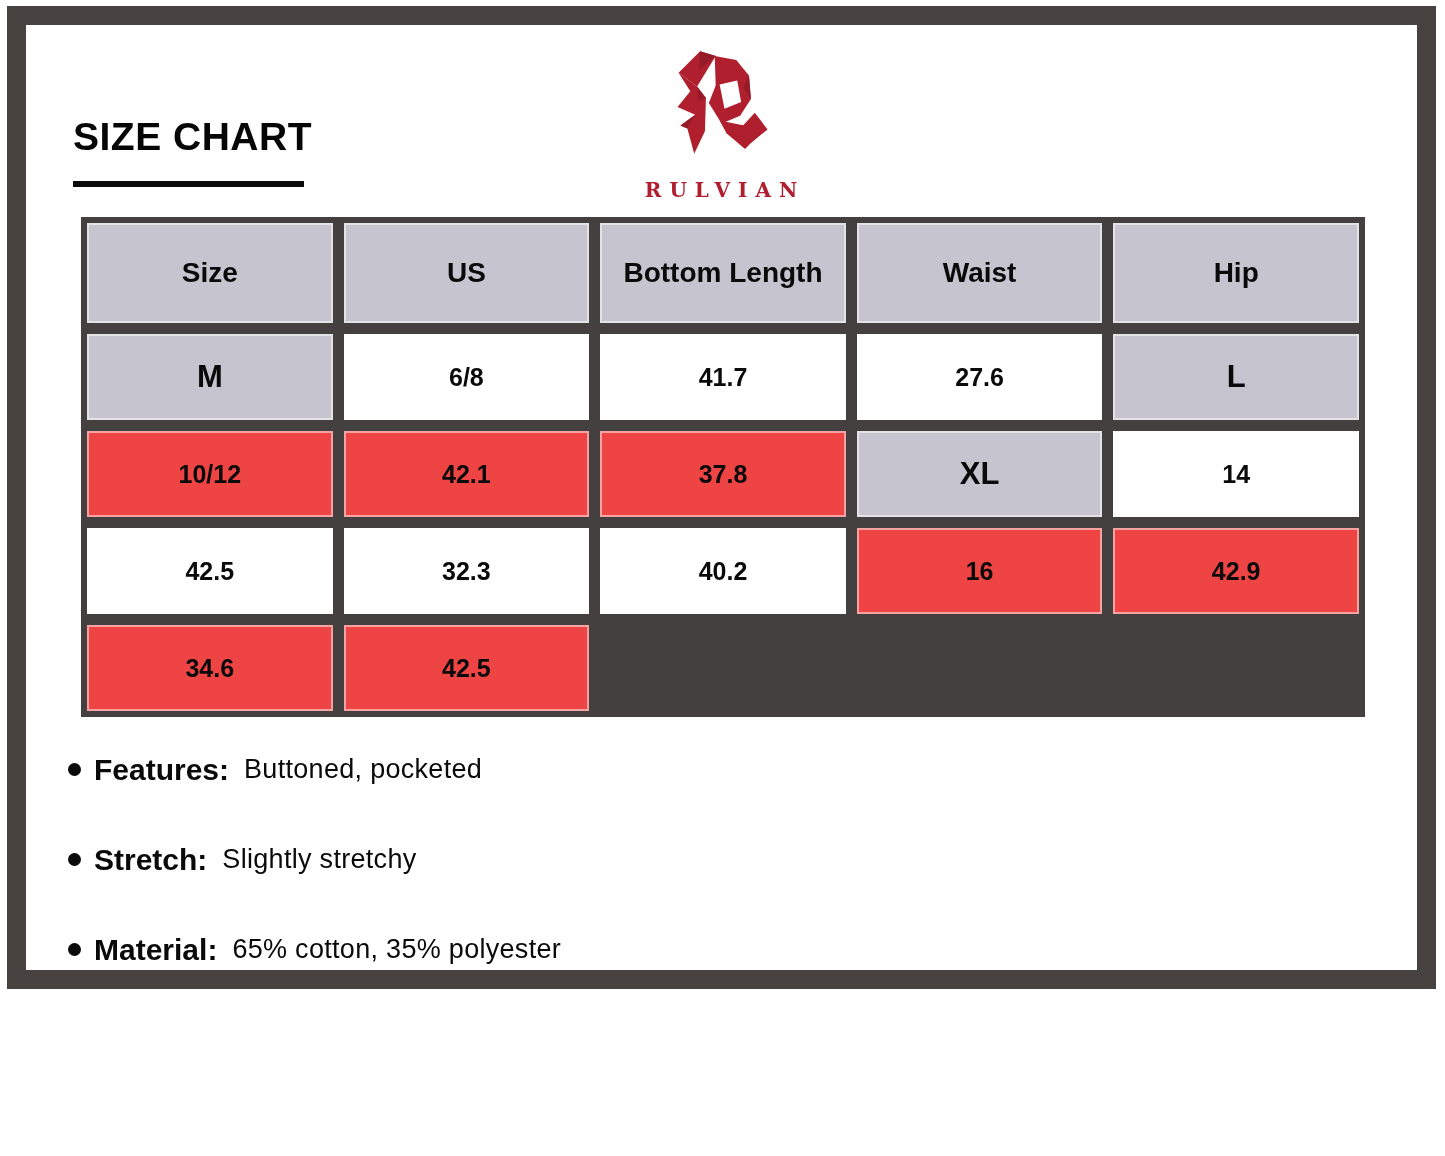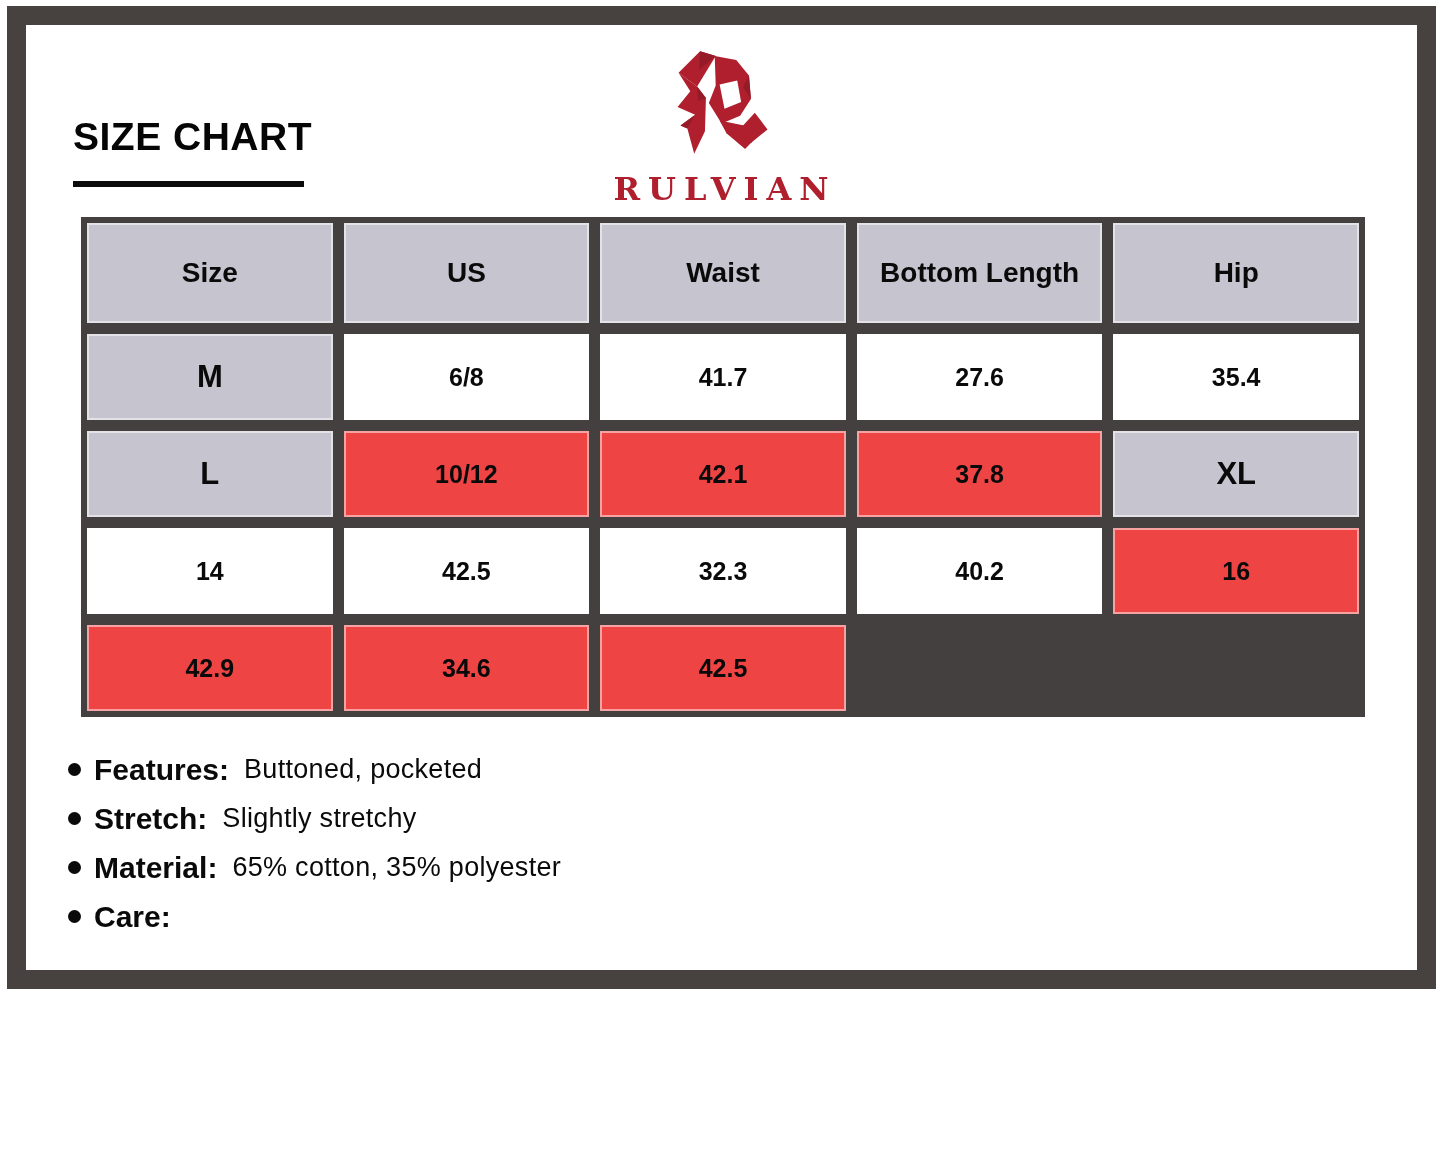--- a/index.html
+++ b/index.html
@@ -24,23 +24,23 @@
     letter-spacing:0.5px;
   }
   .title-underline{
     position:absolute;left:73px;top:181px;
     width:231px;height:6px;background:#0b0b0b;
   }
   
   .brand{position:absolute;left:585px;top:40px;width:280px;text-align:center;}
   .brand-mark{display:block;margin:0 auto;width:132px;height:126px;}
   .brand-name{
-    margin-top:4px;
+    margin-top:12px;
     font-family:"DejaVu Serif", serif;
-    font-size:32px;font-weight:700;color:#B01F2E;
+    font-size:20px;font-weight:700;color:#B01F2E;
     letter-spacing:8px;
     white-space:nowrap;
   }
   
   .size-table{
     position:absolute;left:81px;top:217px;
     width:1284px;height:500px;
     background:#454040;
     box-sizing:border-box;
     padding:6px;
@@ -55,21 +55,21 @@
     box-shadow:inset 0 0 0 2px rgba(255,255,255,0.5);
   }
   .cell.head{background:#C6C4CE;font-size:28px;}
   .cell.size{background:#C6C4CE;font-size:31px;}
   .cell.val{font-size:25px;}
   .row-odd{background:#ffffff;}
   .row-even{background:#ef4444;}
   
   .details{
     position:absolute;left:68px;top:745px;
-    display:flex;flex-direction:column;
+    display:flex;flex-direction:column;gap:41px;
   }
   .detail-item{
     display:flex;align-items:center;
     height:49px;
   }
   .bullet-dot{
     width:13px;height:13px;border-radius:50%;
     background:#0a0a0a;margin-right:13px;flex:0 0 auto;
   }
   .detail-label{font-size:30px;font-weight:700;color:#0a0a0a;}
@@ -105,29 +105,28 @@
         <polygon points="37,76 29,90 22,87"></polygon>
       </g>
     </svg>
     <div class="brand-name">RULVIAN</div>
   </div>
 
   <div class="size-table">
 
     <div class="cell head">Size</div>
     <div class="cell head">US</div>
+    <div class="cell head">Bottom Length</div>
     <div class="cell head">Waist</div>
-    <div class="cell head">Bottom Length</div>
     <div class="cell head">Hip</div>
 
     <div class="cell size">M</div>
     <div class="cell val row-odd">6/8</div>
     <div class="cell val row-odd">41.7</div>
     <div class="cell val row-odd">27.6</div>
-    <div class="cell val row-odd">35.4</div>
 
     <div class="cell size">L</div>
     <div class="cell val row-even">10/12</div>
     <div class="cell val row-even">42.1</div>
     <div class="cell val row-even">37.8</div>
 
     <div class="cell size">XL</div>
     <div class="cell val row-odd">14</div>
     <div class="cell val row-odd">42.5</div>
     <div class="cell val row-odd">32.3</div>

